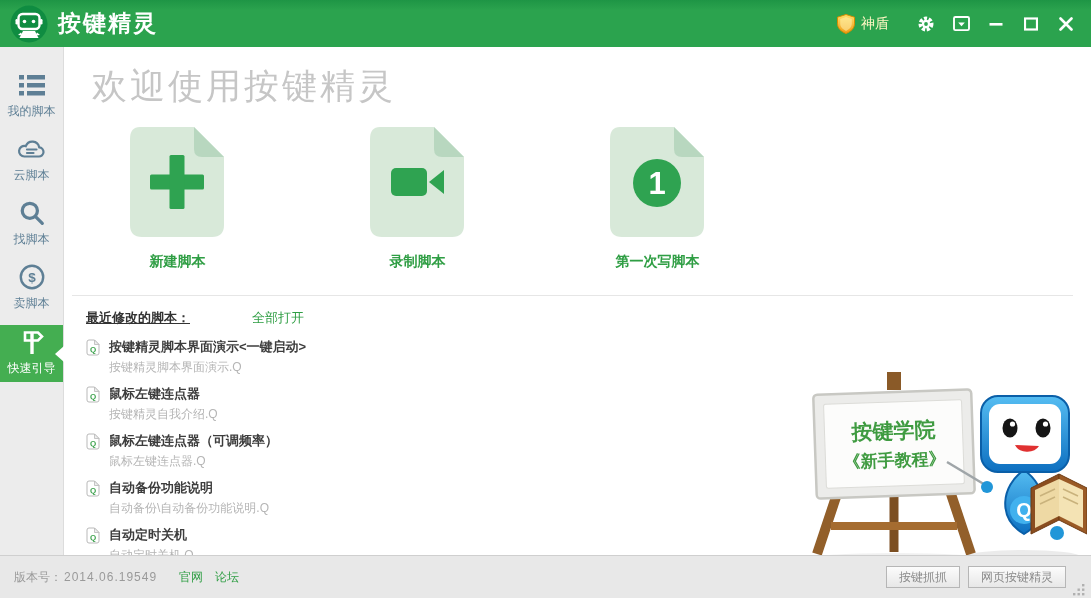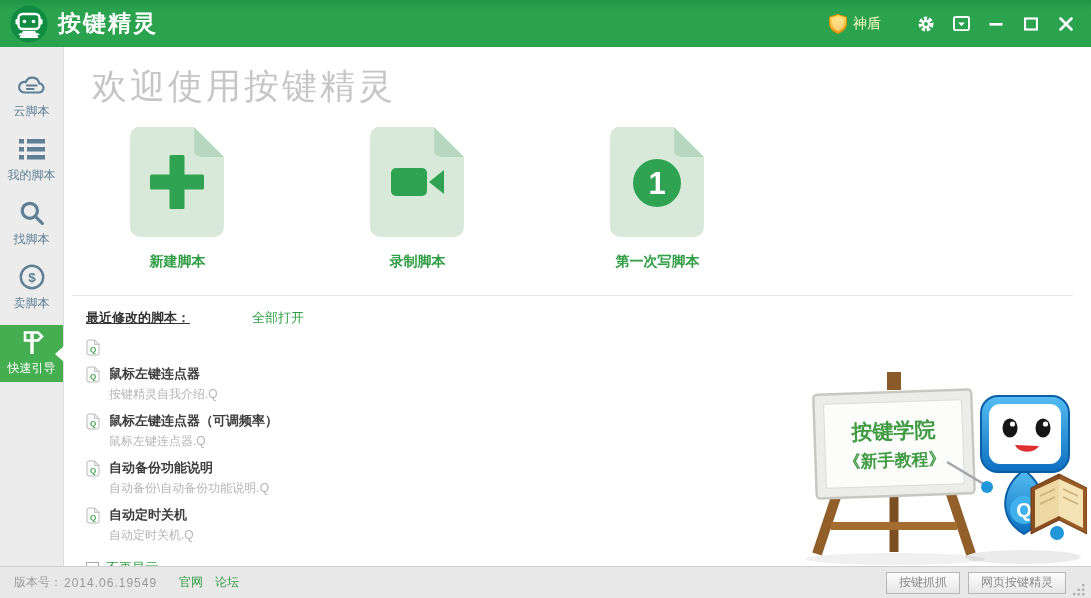--- a/index.html
+++ b/index.html
@@ -13,21 +13,21 @@
 
   
   .titlebar {
     position:absolute; top:0; left:0; right:0; height:47px;
     background:linear-gradient(180deg,#1e9545 0%, #2ba34e 22%, #2ba34e 100%);
     display:flex; align-items:center;
   }
   .logo { width:38px; height:38px; margin-left:10px; flex:0 0 auto; }
   .app-title { color:#fff; font-size:23px; font-weight:bold; margin-left:10px; letter-spacing:2px; }
   .tb-right { margin-left:auto; display:flex; align-items:center; }
-  .shield-badge { display:flex; align-items:center; gap:6px; color:#fdf6c3; font-size:14px; cursor:pointer; margin-right:30px;padding-left:8px; }
+  .shield-badge { display:flex; align-items:center; gap:6px; color:#fdf6c3; font-size:14px; cursor:pointer; margin-right:22px;padding-left:8px; }
   .tb-ctl { width:30px; height:30px; display:flex; align-items:center; justify-content:center; cursor:pointer; margin-right:5px; }
   .tb-ctl:last-child { margin-right:10px; }
 
   
   .sidebar {
     position:absolute; top:47px; left:0; bottom:30px; width:64px;
     background:#ececec; border-right:1px solid #dcdcdc; padding-top:22px;
   }
   .side-item { height:64px; text-align:center; cursor:pointer; color:#5e7f95; }
   .side-item .ic { height:32px; display:flex; align-items:center; justify-content:center; }
@@ -58,21 +58,21 @@
   .ri-title { font-size:13px; font-weight:bold; color:#3d3d3d; }
   .ri-file { font-size:12px; color:#b5b5b5; margin-top:3px; }
   .dont-show { display:flex; align-items:center; gap:7px; margin-top:15px; cursor:pointer; width:max-content; }
   .cb { width:13px; height:13px; background:#fff; border:1px solid #ababab; }
   .ds-label { font-size:13px; color:#2f9e44; }
 
   .mascot { position:absolute; right:4px; bottom:2px; width:292px; height:196px; }
 
   
   .statusbar {
-    position:absolute; left:0; right:0; bottom:0; height:32px;
+    position:absolute; left:0; right:0; bottom:0; height:43px;
     background:#e8e8e8; border-top:1px solid #cfcfcf;
     display:flex; align-items:center; padding:0 6px 0 14px;
     font-size:12px; color:#9a9a9a;
   }
   .version-value { margin-left:2px; letter-spacing:1px; }
   .sb-link { color:#2f9e44; text-decoration:none; cursor:pointer; }
   .sb-link.first { margin-left:22px; }
   .sb-link.next { margin-left:12px; }
   .sb-spacer { flex:1; }
   .sb-btn {
@@ -146,44 +146,44 @@
         <svg viewBox="0 0 14 14" width="14" height="14">
           <path d="M1.5,1.5 L12.5,12.5 M12.5,1.5 L1.5,12.5" stroke="#fff" stroke-width="2.6" stroke-linecap="round"></path>
         </svg>
       </div>
     </div>
   </header>
 
   <nav class="sidebar">
     <div class="side-item">
       <div class="ic">
-        <svg viewBox="0 0 30 22" width="30" height="22" fill="none" stroke="currentColor" stroke-width="2.2" stroke-linecap="round">
-          <path d="M7.5,18.5 a5.3,5.3 0 1 1 1.3,-10.4 a7,7 0 0 1 13.4,1.2 a4.6,4.6 0 0 1 -0.6,9.2 z"></path>
-          <path d="M10,11.5 h9.5 M10,15 h6.5"></path>
-        </svg>
-      </div>
-      <div class="lbl">云脚本</div>
-    </div>
-
-    <div class="side-item">
-      <div class="ic">
         <svg viewBox="0 0 28 24" width="28" height="24" fill="currentColor">
           <rect x="1" y="2" width="5" height="4.5"></rect>
             <rect x="9" y="2" width="18" height="4.5"></rect>
           <rect x="1" y="10" width="5" height="4.5"></rect>
             <rect x="9" y="10" width="18" height="4.5"></rect>
           <rect x="1" y="18" width="5" height="4.5"></rect>
             <rect x="9" y="18" width="18" height="4.5"></rect>
         </svg>
       </div>
       <div class="lbl">我的脚本</div>
     </div>
 
     <div class="side-item">
       <div class="ic">
+        <svg viewBox="0 0 30 22" width="30" height="22" fill="none" stroke="currentColor" stroke-width="2.2" stroke-linecap="round">
+          <path d="M7.5,18.5 a5.3,5.3 0 1 1 1.3,-10.4 a7,7 0 0 1 13.4,1.2 a4.6,4.6 0 0 1 -0.6,9.2 z"></path>
+          <path d="M10,11.5 h9.5 M10,15 h6.5"></path>
+        </svg>
+      </div>
+      <div class="lbl">云脚本</div>
+    </div>
+
+    <div class="side-item">
+      <div class="ic">
         <svg viewBox="0 0 24 24" width="26" height="26" fill="none" stroke="currentColor" stroke-width="3" stroke-linecap="round">
           <circle cx="10" cy="10" r="7"></circle>
           <path d="M15.5,15.5 L21.5,21.5"></path>
         </svg>
       </div>
       <div class="lbl">找脚本</div>
     </div>
 
     <div class="side-item">
       <div class="ic">
@@ -249,20 +249,24 @@
         <a class="open-all">全部打开</a>
       </div>
 
       <ul class="recent-list">
         <li class="recent-item">
           <svg class="file-ic" viewBox="0 0 14 17" width="14" height="17">
             <path d="M1,3 a2,2 0 0 1 2,-2 h5.5 l4.5,4.5 v8.5 a2,2 0 0 1 -2,2 h-8 a2,2 0 0 1 -2,-2 z" fill="#fff" stroke="#b9b9b9"></path>
             <path d="M8.5,1 l4.5,4.5 h-4.5 z" fill="#ededed" stroke="#b9b9b9" stroke-width="0.8"></path>
             <text x="7" y="13" text-anchor="middle" font-size="8" font-weight="bold" fill="#3fa34f">Q</text>
           </svg>
+          <div>
+            <div class="ri-title">按键精灵脚本界面演示&lt;一键启动&gt;</div>
+            <div class="ri-file">按键精灵脚本界面演示.Q</div>
+          </div>
         </li>
 
         <li class="recent-item">
           <svg class="file-ic" viewBox="0 0 14 17" width="14" height="17">
             <path d="M1,3 a2,2 0 0 1 2,-2 h5.5 l4.5,4.5 v8.5 a2,2 0 0 1 -2,2 h-8 a2,2 0 0 1 -2,-2 z" fill="#fff" stroke="#b9b9b9"></path>
             <path d="M8.5,1 l4.5,4.5 h-4.5 z" fill="#ededed" stroke="#b9b9b9" stroke-width="0.8"></path>
             <text x="7" y="13" text-anchor="middle" font-size="8" font-weight="bold" fill="#3fa34f">Q</text>
           </svg>
           <div>
             <div class="ri-title">鼠标左键连点器</div>

